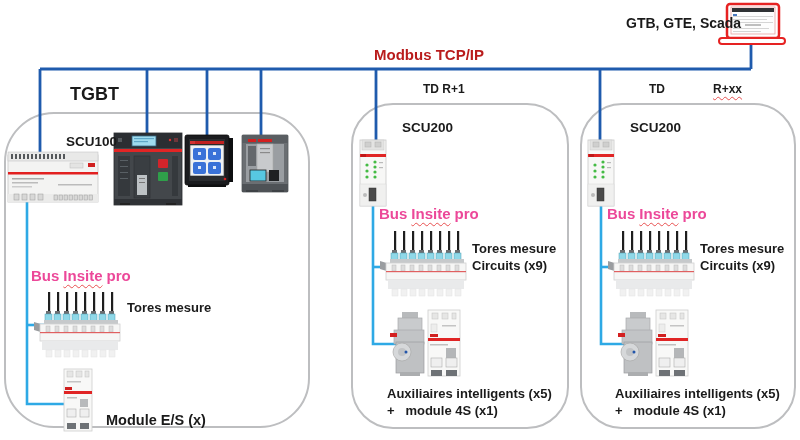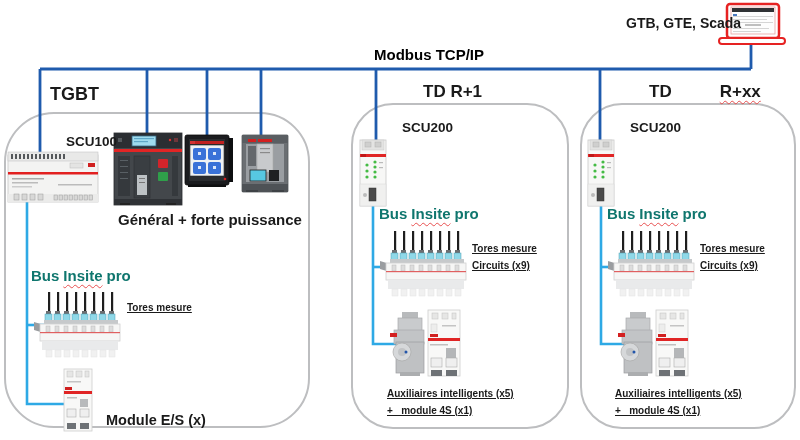--- a/index.html
+++ b/index.html
@@ -5,27 +5,27 @@
   html,body{margin:0;padding:0;background:#ffffff;}
   #canvas{position:relative;width:800px;height:440px;background:#ffffff;overflow:hidden;
           font-family:"Liberation Sans",sans-serif;}
   .panel{position:absolute;border:2.5px solid #bdbec0;background:transparent;z-index:1;}
   #panel-tgbt{left:4px;top:112px;width:302px;height:312px;border-radius:50px;}
   #panel-td1{left:351px;top:103px;width:214px;height:322px;border-radius:42px;}
   #panel-tdxx{left:580px;top:103px;width:212px;height:322px;border-radius:42px;}
   #overlay{position:absolute;left:0;top:0;z-index:2;}
   .lbl{position:absolute;z-index:3;color:#1a1a1a;font-weight:bold;white-space:nowrap;}
   .title-lg{font-size:18px;}
-  .title-md{font-size:17px;}
+  .title-md{font-size:12px;}
   .ctrl{font-size:13.5px;}
-  .body-sm{font-size:10px;line-height:17px;text-decoration:underline;}
+  .body-sm{font-size:13px;line-height:17px;}
   .body-md{font-size:14.5px;}
   .group{font-size:15px;}
-  .blue-label{color:#000000;font-size:15px;}
-  .insite{color:#0f766e;font-size:15px;display:flex;gap:4px;}
+  .blue-label{color:#b91c1c;font-size:15px;}
+  .insite{color:#ec4899;font-size:15px;display:flex;gap:4px;}
   .ptitle{display:flex;gap:5px;}
   .squiggle{text-decoration:underline;text-decoration-style:wavy;
             text-decoration-color:#e85050;text-decoration-thickness:1px;text-underline-offset:3px;}
   span:empty{display:none;}
   .pre{white-space:pre;}
   .gtb{font-size:14px;}
 </style>
 </head>
 <body>
 
@@ -312,25 +312,24 @@
       <rect x="26" y="22" width="16" height="2" fill="#bfbfbf"></rect>
       <rect x="14" y="26" width="36" height="1" fill="#d5d5d5"></rect>
       <rect x="14" y="29" width="28" height="1" fill="#d5d5d5"></rect>
       <rect x="0" y="36" width="66" height="6" rx="3" fill="#ffffff" stroke="#e62222" stroke-width="2"></rect>
     </g>
   </svg>
 
   <div class="lbl gtb" style="left:626px;top:15px;">GTB, GTE, Scada</div>
   <div class="lbl blue-label" style="left:374px;top:46px;">Modbus TCP/IP</div>
 
-  <div class="lbl title-lg ptitle" style="left:50px;top:84px;">
+  <div class="lbl title-lg ptitle" style="left:70px;top:84px;">
     <span>TGBT</span>
   </div>
   <div class="lbl ctrl" style="left:66px;top:134px;">SCU100</div>
-  <div class="lbl group" style="left:118px;top:211px;">Général + forte puissance</div>
   <div class="lbl insite" style="left:31px;top:267px;">
     <span>Bus</span>
       <span class="squiggle">Insite</span>
       <span>pro</span>
   </div>
   <div class="lbl body-sm" style="left:127px;top:299px;">
     <div>Tores mesure</div>
   </div>
   <div class="lbl body-md" style="left:106px;top:412px;">Module E/S (x)</div>
 

